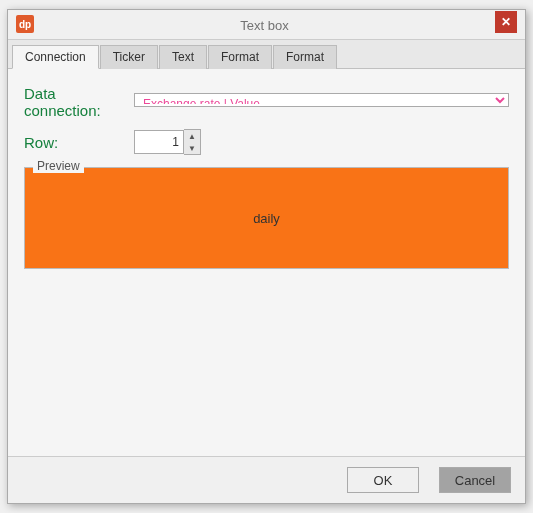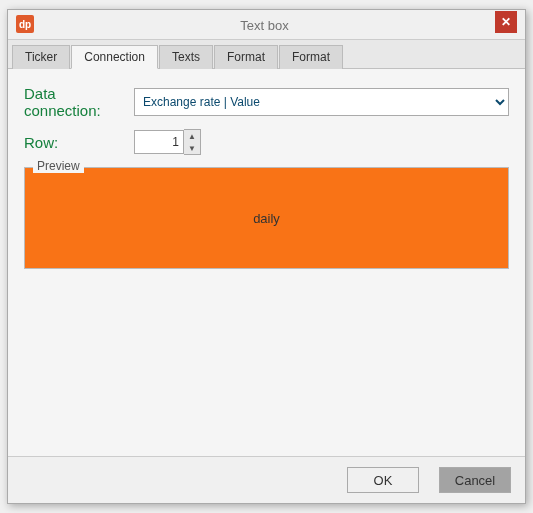--- a/index.html
+++ b/index.html
@@ -118,27 +118,27 @@
       font-size: 15px;
       flex-shrink: 0;
     }
 
     .form-control {
       flex: 1;
     }
 
     select.styled {
       width: 100%;
-      height: 28px;
+      height: 14px;
       border: 1px solid #aaa;
       background: white;
       font-size: 12px;
       padding: 2px 4px;
       appearance: auto;
-      color: #0c4a6e;
+      color: #ec4899;
     }
 
     .row-input-wrap {
       display: flex;
       align-items: center;
     }
 
     .row-input {
       width: 50px;
       height: 24px;
@@ -232,28 +232,28 @@
 
   <div class="title-bar">
     <div class="title-bar-logo">
       <span>dp</span>
     </div>
     <span class="title-bar-title">Text box</span>
     <button class="close-btn">✕</button>
   </div>
 
   <div class="tab-bar">
+    <div class="tab active">
+      <span>Connection</span>
+    </div>
     <div class="tab">
       <span>Ticker</span>
     </div>
-    <div class="tab active">
-      <span>Connection</span>
-    </div>
     <div class="tab">
-      <span>Texts</span>
+      <span>Text</span>
     </div>
     <div class="tab">
       <span>Format</span>
     </div>
     <div class="tab">
       <span>Format</span>
     </div>
   </div>
 
   <div class="content-area">

